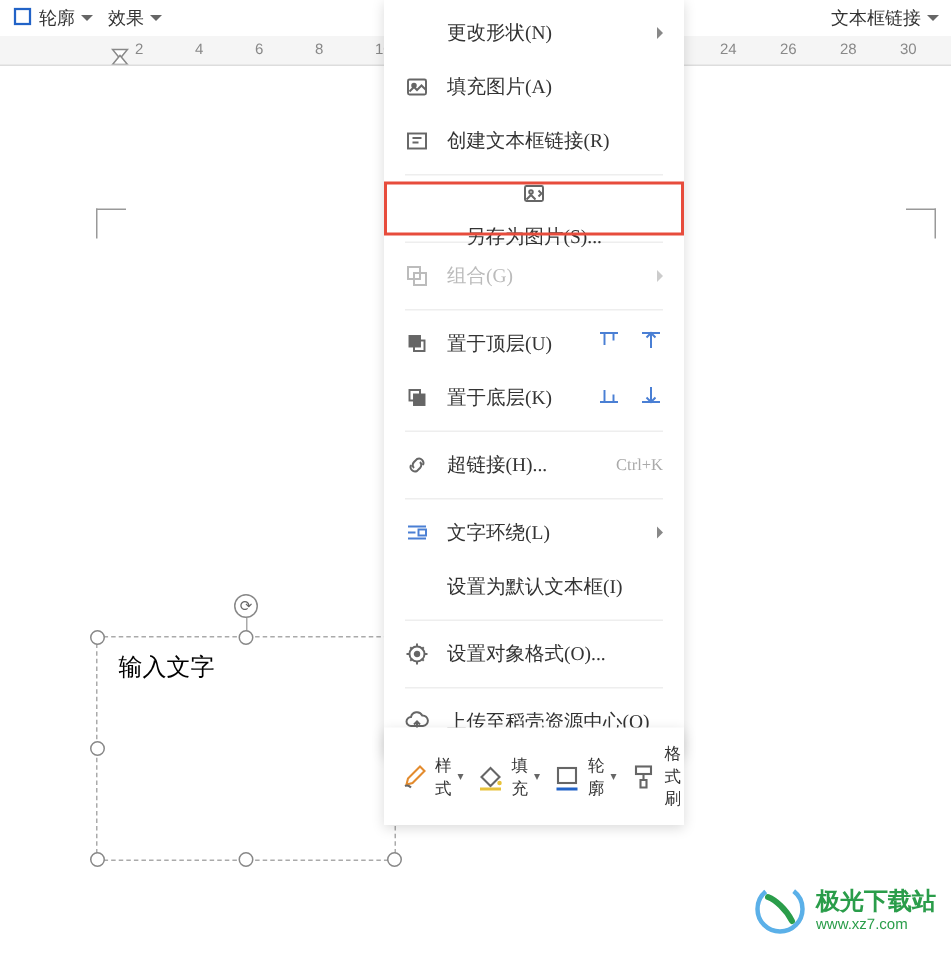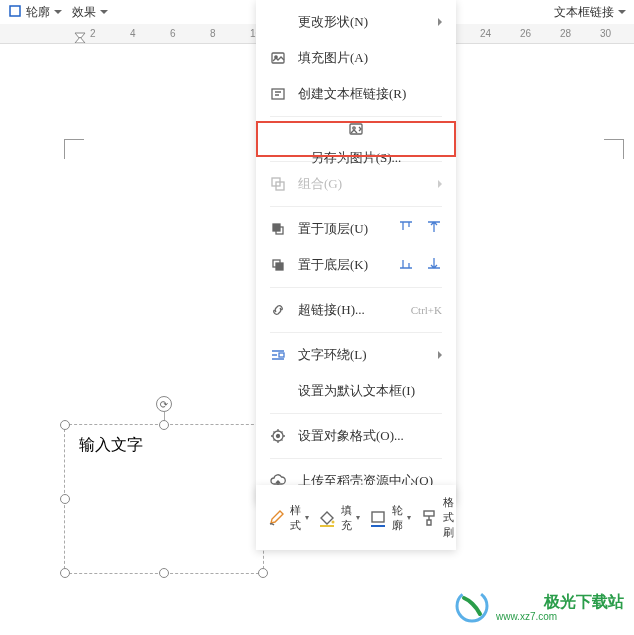--- a/index.html
+++ b/index.html
@@ -202,21 +202,21 @@
     .btn-label-row { display: flex; align-items: center; }
     .watermark {
       position: absolute;
       bottom: 8px; right: 10px;
       display: flex;
       align-items: center;
       gap: 6px;
     }
     .watermark-logo svg { width: 36px; height: 36px; }
     .watermark-text { display: flex; flex-direction: column; line-height: 1.1; }
-    .watermark-cn { font-size: 16px; font-weight: bold; color: #2a9d4a; margin-left: 48px; }
+    .watermark-cn { font-size: 16px; font-weight: bold; color: #2a9d4a; }
     .watermark-en { font-size: 10px; color: #2a9d4a; }
   </style>
 </head>
 <body>
 
 <div class="top-toolbar">
   <div class="tool-dropdown" style="color:#2263c7;">
     <span>
       <svg width="14" height="14" viewBox="0 0 14 14">
           <rect x="2" y="2" width="10" height="10" fill="none" stroke="#2263c7" stroke-width="1.5"></rect>

